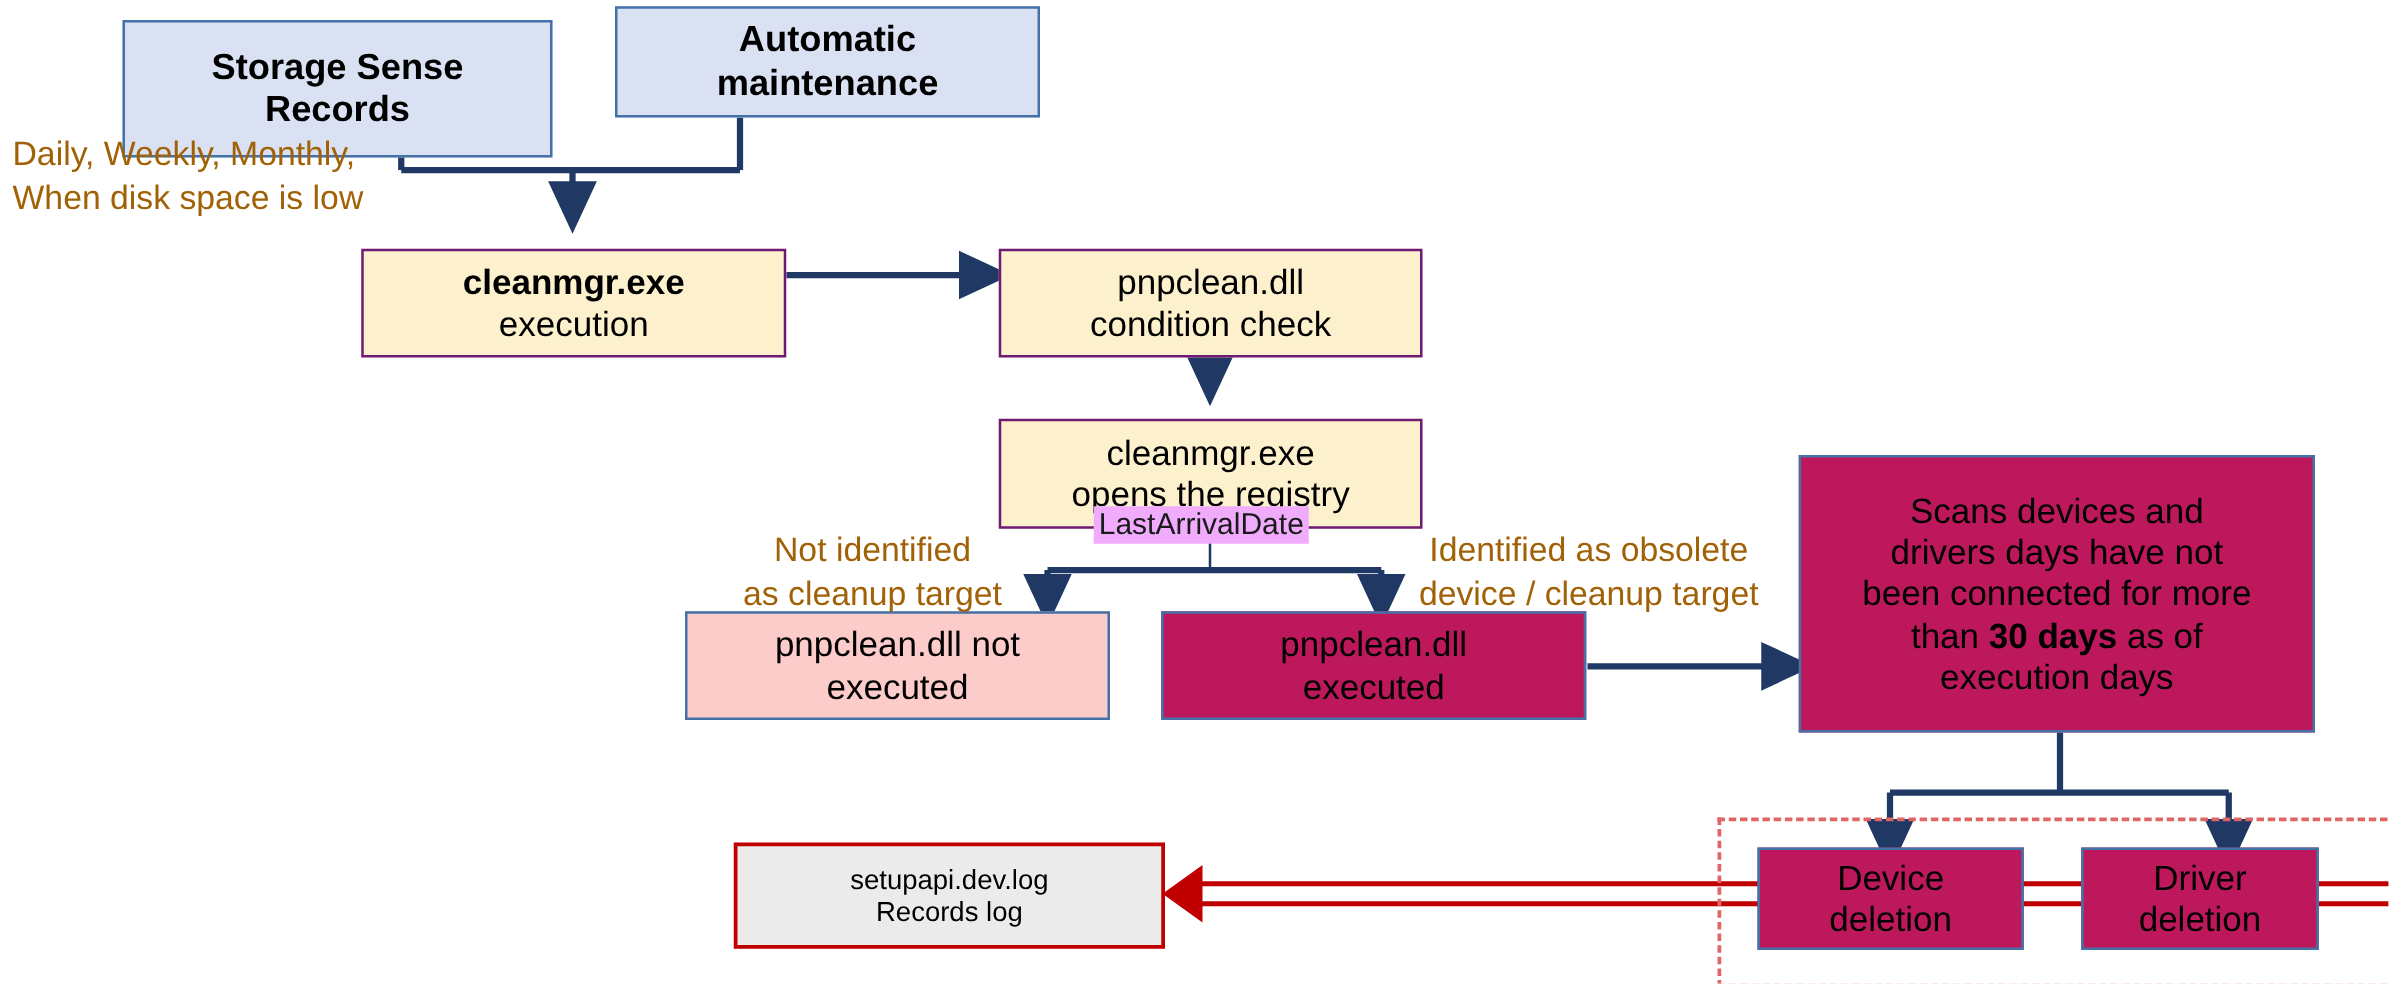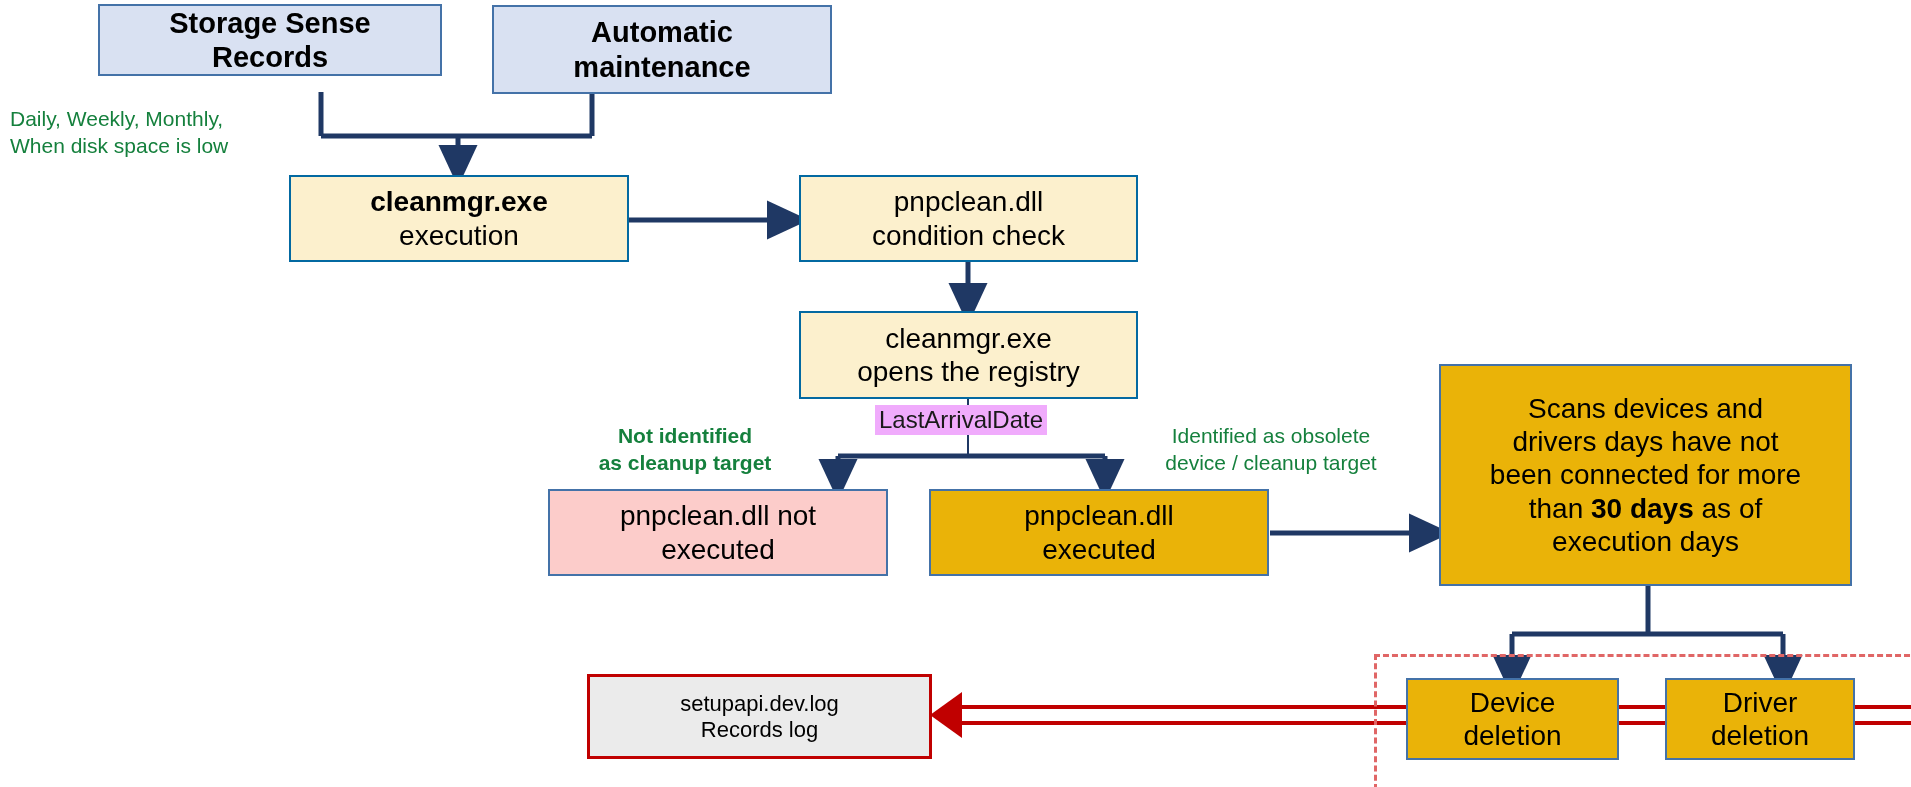--- a/index.html
+++ b/index.html
@@ -32,37 +32,37 @@
     justify-content: center;
     text-align: center;
     color: #000000;
     line-height: 1.18;
     z-index: 3;
   }
   .node .ln { display: block; white-space: nowrap; }
 
   
   .fill-blue   { background: #d9e1f2; border: 2px solid #4472a8; }
-  .fill-yellow { background: #fcf0cd; border: 2px solid #0369a1; }
-  .fill-green  { background: #eab308; border: 2px solid #4472a8; }
+  .fill-yellow { background: #fcf0cd; border: 2px solid #701a75; margin-top: 24px; }
+  .fill-green  { background: #be185d; border: 2px solid #4472a8; }
   .fill-pink   { background: #fcccca; border: 2px solid #4472a8; }
   .fill-grey   { background: #ebebeb; border: 3px solid #c00000; }
 
   .bold  { font-weight: bold; }
 
   .t-trigger  { font-size: 29px; font-weight: bold; }
   .t-step     { font-size: 28px; }
   .t-scan     { font-size: 28px; }
   .t-del      { font-size: 28px; }
   .t-log      { font-size: 22px; }
 
   .annot {
     position: absolute;
-    color: #15803d;
-    font-size: 21px;
+    color: #a16207;
+    font-size: 27px;
     line-height: 1.28;
     z-index: 4;
     white-space: pre-line;
   }
   .annot.center { text-align: center; }
 
   .edgelabel {
     position: absolute;
     z-index: 5;
     font-size: 24px;
@@ -120,21 +120,21 @@
     <path d="M 1512,634 L 1783,634" stroke="#1f3864" stroke-width="5" fill="none"></path>
     <path d="M 1512,634 L 1512,678" stroke="#1f3864" stroke-width="5" fill="none" marker-end="url(#arrowNavy)"></path>
     <path d="M 1783,634 L 1783,678" stroke="#1f3864" stroke-width="5" fill="none" marker-end="url(#arrowNavy)"></path>
 
     <g>
       <path d="M 1911,707 L 960,707 M 1911,723 L 960,723" stroke="#c00000" stroke-width="4" fill="none"></path>
       <path d="M 962,692 L 930,715 L 962,738 z" fill="#c00000"></path>
     </g>
   </svg>
 
-  <div class="node fill-blue t-trigger" style="left:98px; top:4px; width:344px; height:72px;">
+  <div class="node fill-blue t-trigger" style="left:98px; top:16px; width:344px; height:110px;">
     <span class="ln">Storage Sense</span>
     <span class="ln">Records</span>
   </div>
 
   <div class="node fill-blue t-trigger" style="left:492px; top:5px; width:340px; height:89px;">
     <span class="ln">Automatic</span>
     <span class="ln">maintenance</span>
   </div>
 
   <div class="annot" style="left:10px; top:106px; width:290px;">Daily, Weekly, Monthly,
@@ -150,21 +150,21 @@
     <span class="ln">condition check</span>
   </div>
 
   <div class="node fill-yellow t-step" style="left:799px; top:311px; width:339px; height:88px;">
     <span class="ln">cleanmgr.exe</span>
     <span class="ln">opens the registry</span>
   </div>
 
   <div class="edgelabel" style="left:875px; top:405px;">LastArrivalDate</div>
 
-  <div class="annot center" style="left:555px; top:423px; width:260px;font-weight:bold;">Not identified
+  <div class="annot center" style="left:568px; top:423px; width:260px;">Not identified
 as cleanup target</div>
 
   <div class="annot center" style="left:1131px; top:423px; width:280px;">Identified as obsolete
 device / cleanup target</div>
 
   <div class="node fill-pink t-step" style="left:548px; top:489px; width:340px; height:87px;">
     <span class="ln">pnpclean.dll not</span>
     <span class="ln">executed</span>
   </div>
 

